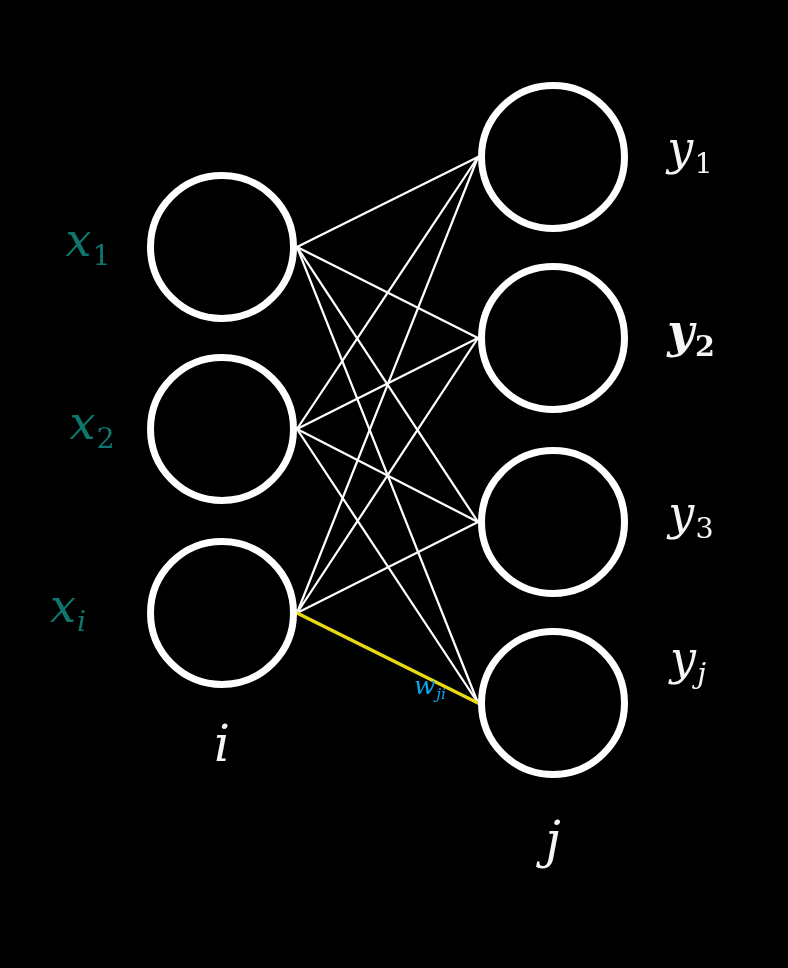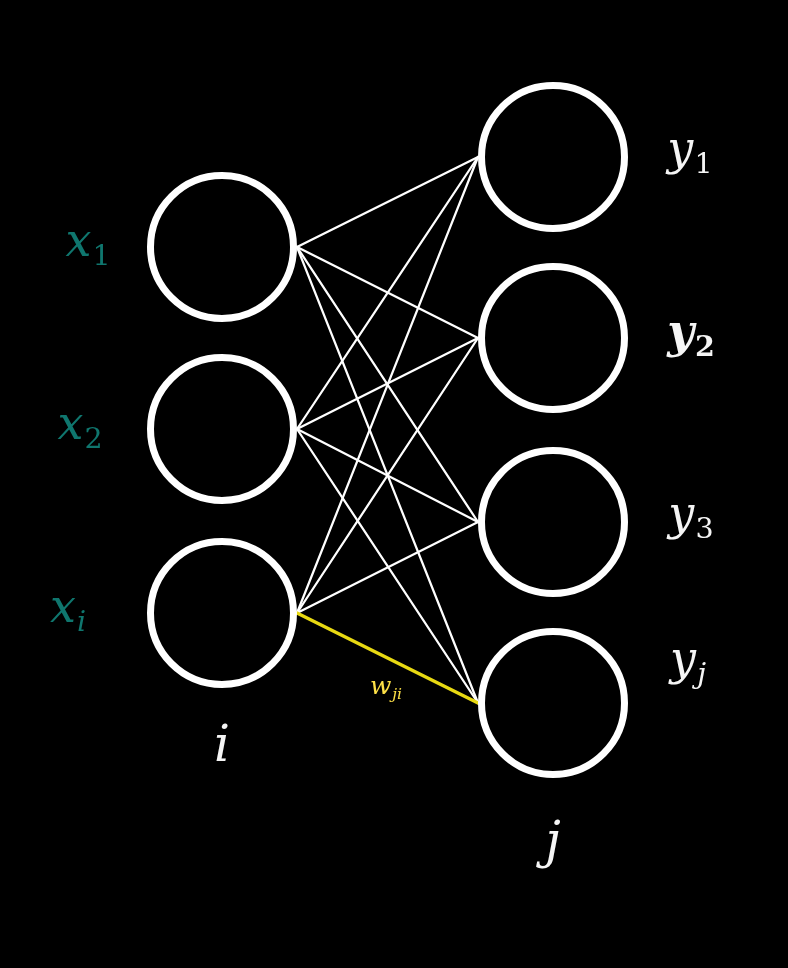--- a/index.html
+++ b/index.html
@@ -33,28 +33,28 @@
     font-size: 0.62em;
     font-style: normal;
     vertical-align: -0.32em;
     margin-left: 0.04em;
   }
   
   .lbl-xi .sub, .lbl-yj .sub, .lbl-wji .sub { font-style: italic; }
 
   .input-color  { color: #0f766e; }
   .output-color { color: #f5f5f5; }
-  .weight-color { color: #fde047; }
+  .weight-color { color: #0ea5e9; margin-left: 44px; }
 
   .node-label   { font-size: 46px; }
   .column-label { font-size: 50px; color: #f5f5f5; }
   .weight-label { font-size: 25px; }
 
   .lbl-x1  { left:  88px; top: 244px; }
-  .lbl-x2  { left:  80px; top: 427px; }
+  .lbl-x2  { left:  92px; top: 427px; }
   .lbl-xi  { left:  68px; top: 610px; }
   .lbl-y1  { left: 690px; top: 152px; }
   .lbl-y2  { left: 691px; top: 334px; font-weight: bold; }
   .lbl-y3  { left: 691px; top: 517px; }
   .lbl-yj  { left: 688px; top: 662px; }
   .lbl-i   { left: 222px; top: 744px; }
   .lbl-j   { left: 553px; top: 840px; }
   .lbl-wji { left: 386px; top: 688px; }
 </style>
 </head>

